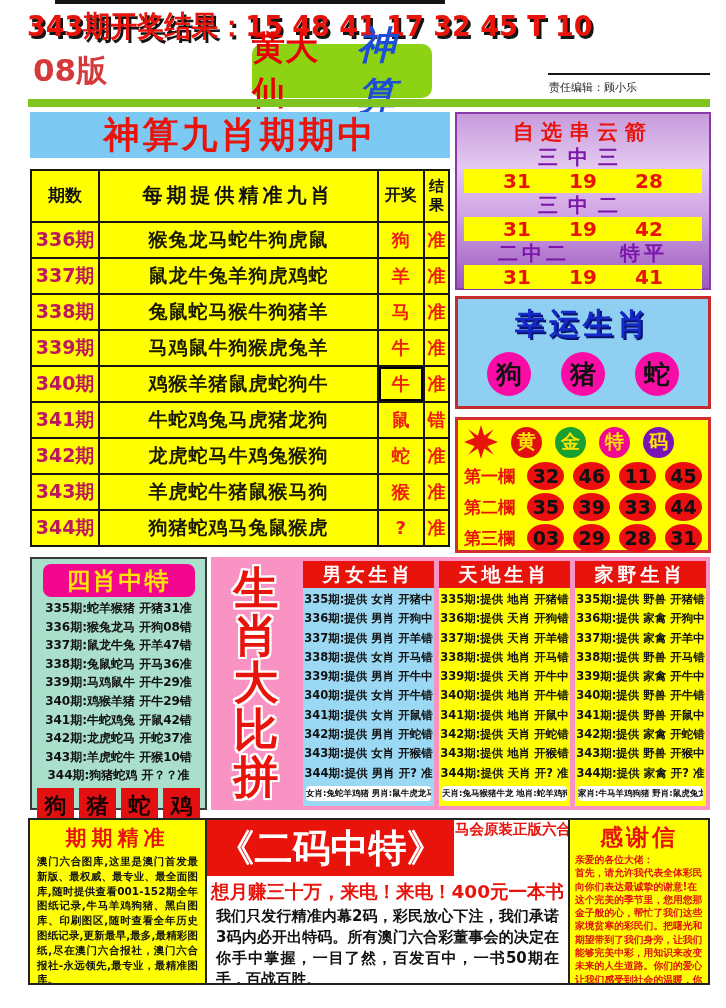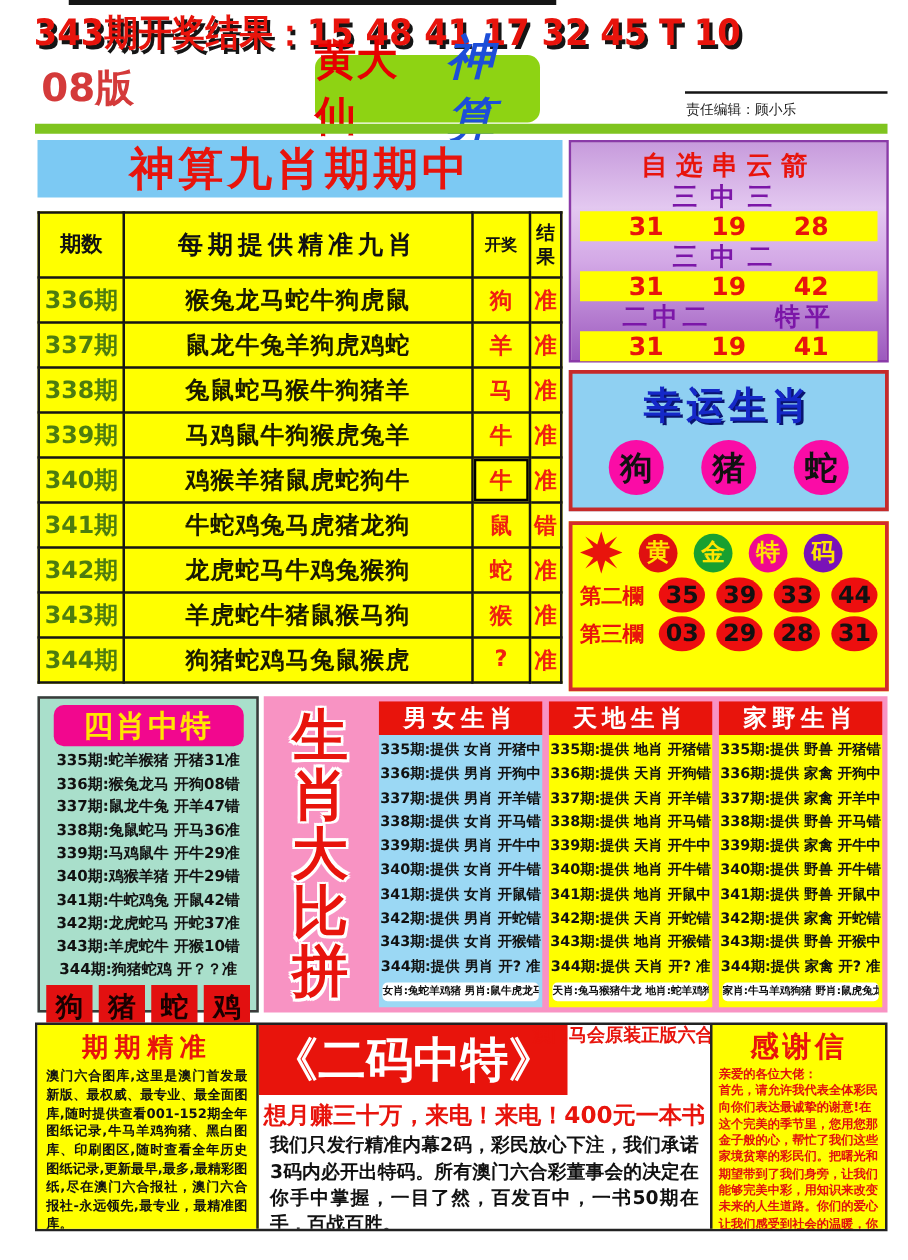--- a/index.html
+++ b/index.html
@@ -35,23 +35,23 @@
   }
   .nine-band span { color:#e8140c; font-size:36px; font-weight:900; letter-spacing:3px; white-space:nowrap; }
   .nine-table {
     left:30px; top:169px; width:420px; height:378px; border-collapse:collapse;
     table-layout:fixed; background:#ffff00;padding-left:32px;
   }
   .nine-table th, .nine-table td { border:2px solid #151515; text-align:center; padding:0; }
   .nine-table th { color:#111; font-weight:900; }
   .th-period { width:65px; font-size:17px; }
   .th-xiao   { width:266px; font-size:20px; letter-spacing:4px; }
-  .th-open   { width:44px; font-size:13px; }
+  .th-open   { width:44px; font-size:16px; }
   .th-result { width:24px; font-size:15px; }
-  .td-period { color:#4d7c0f; font-size:19px; font-weight:700; }
+  .td-period { color:#be185d; font-size:19px; font-weight:700; }
   .td-xiao   { color:#1a1a00; font-size:19px; font-weight:700; letter-spacing:1px; }
   .td-open, .td-result { color:#f02010; font-size:18px; font-weight:700; }
   .td-open.sel { box-shadow:inset 0 0 0 2px #000; }
 
   
   .chuan {
     left:455px; top:112px; width:256px; height:178px; border:2px solid #8a3aa8;
     background:linear-gradient(180deg,#c79bdc 0%,#e3c8f0 30%,#d3a8e6 55%,#9c59be 100%);
     text-align:center;
   }
@@ -277,20 +277,27 @@
 
 <div class="abs golden">
   <div class="golden-head">
     <svg width="34" height="34" viewBox="0 0 32 32">
       <polygon fill="#e8140c" points="16,0 19,10 28,4 22,12 32,16 22,20 28,28 19,22 16,32 13,22 4,28 10,20 0,16 10,12 4,4 13,10"></polygon>
     </svg>
     <div class="g-circle g-c0">黄</div>
     <div class="g-circle g-c1">金</div>
     <div class="g-circle g-c2">特</div>
     <div class="g-circle g-c3">码</div>
+  </div>
+  <div class="g-row">
+    <span class="g-label">第一欄</span>
+    <span class="g-oval">32</span>
+    <span class="g-oval">46</span>
+    <span class="g-oval">11</span>
+    <span class="g-oval">45</span>
   </div>
   <div class="g-row">
     <span class="g-label">第二欄</span>
     <span class="g-oval">35</span>
     <span class="g-oval">39</span>
     <span class="g-oval">33</span>
     <span class="g-oval">44</span>
   </div>
   <div class="g-row">
     <span class="g-label">第三欄</span>

